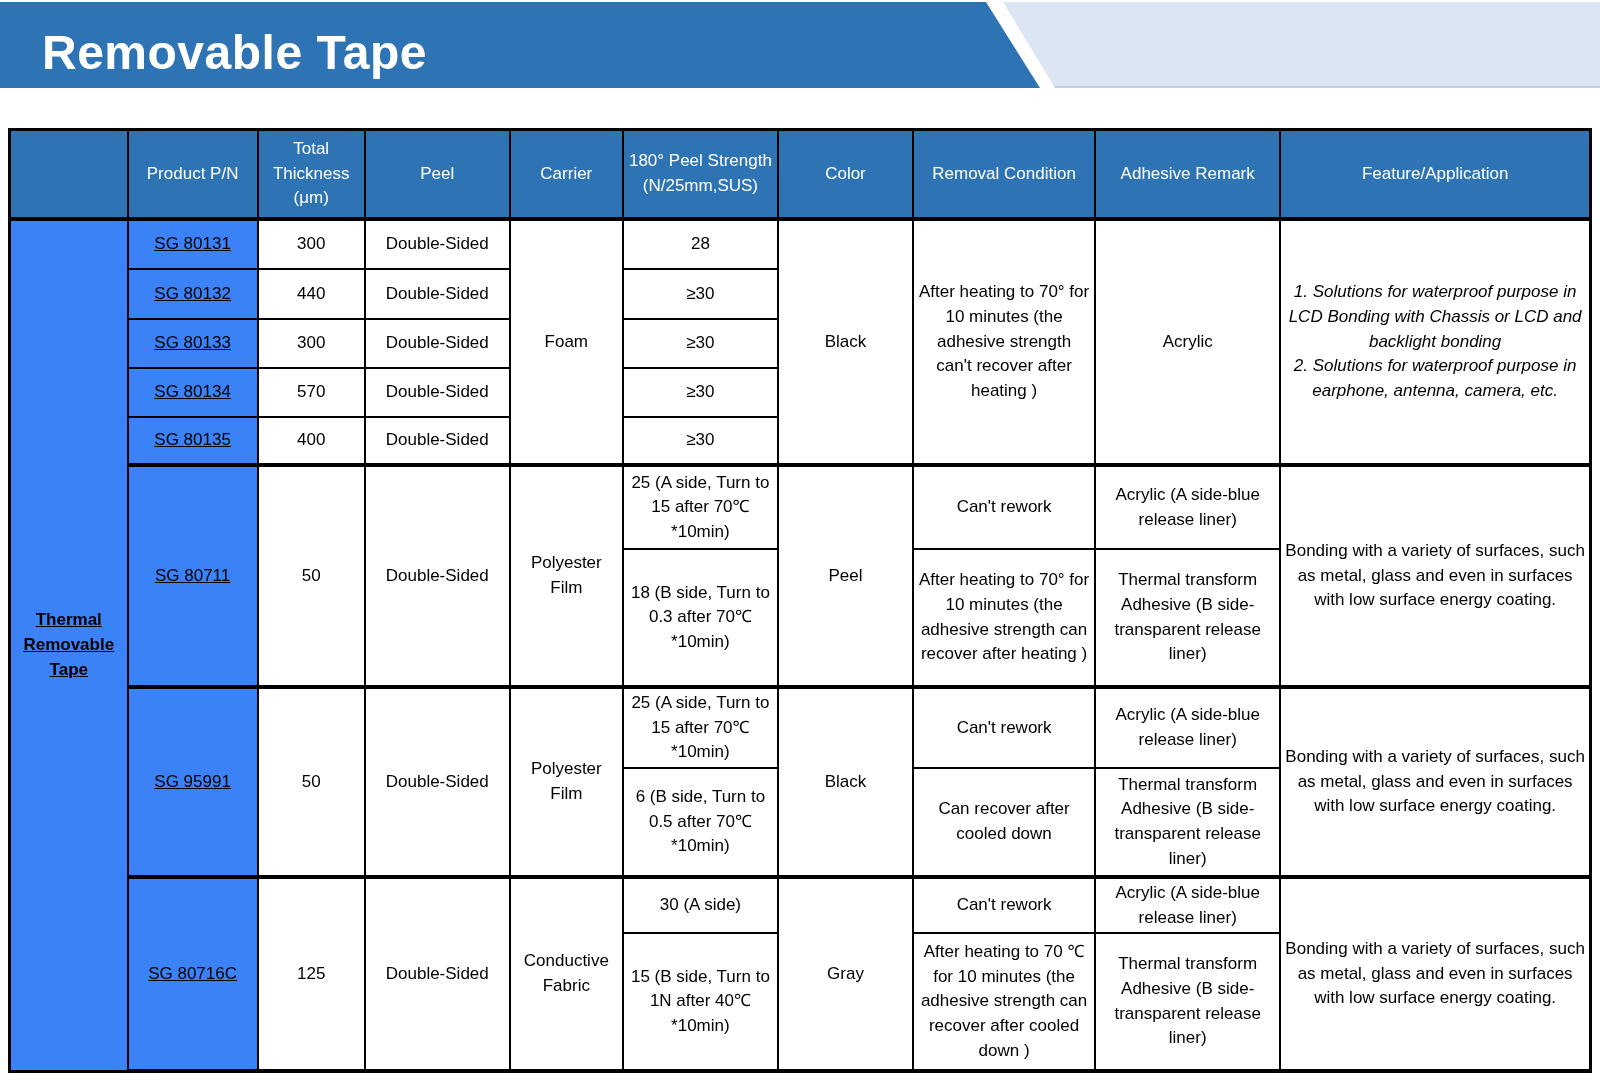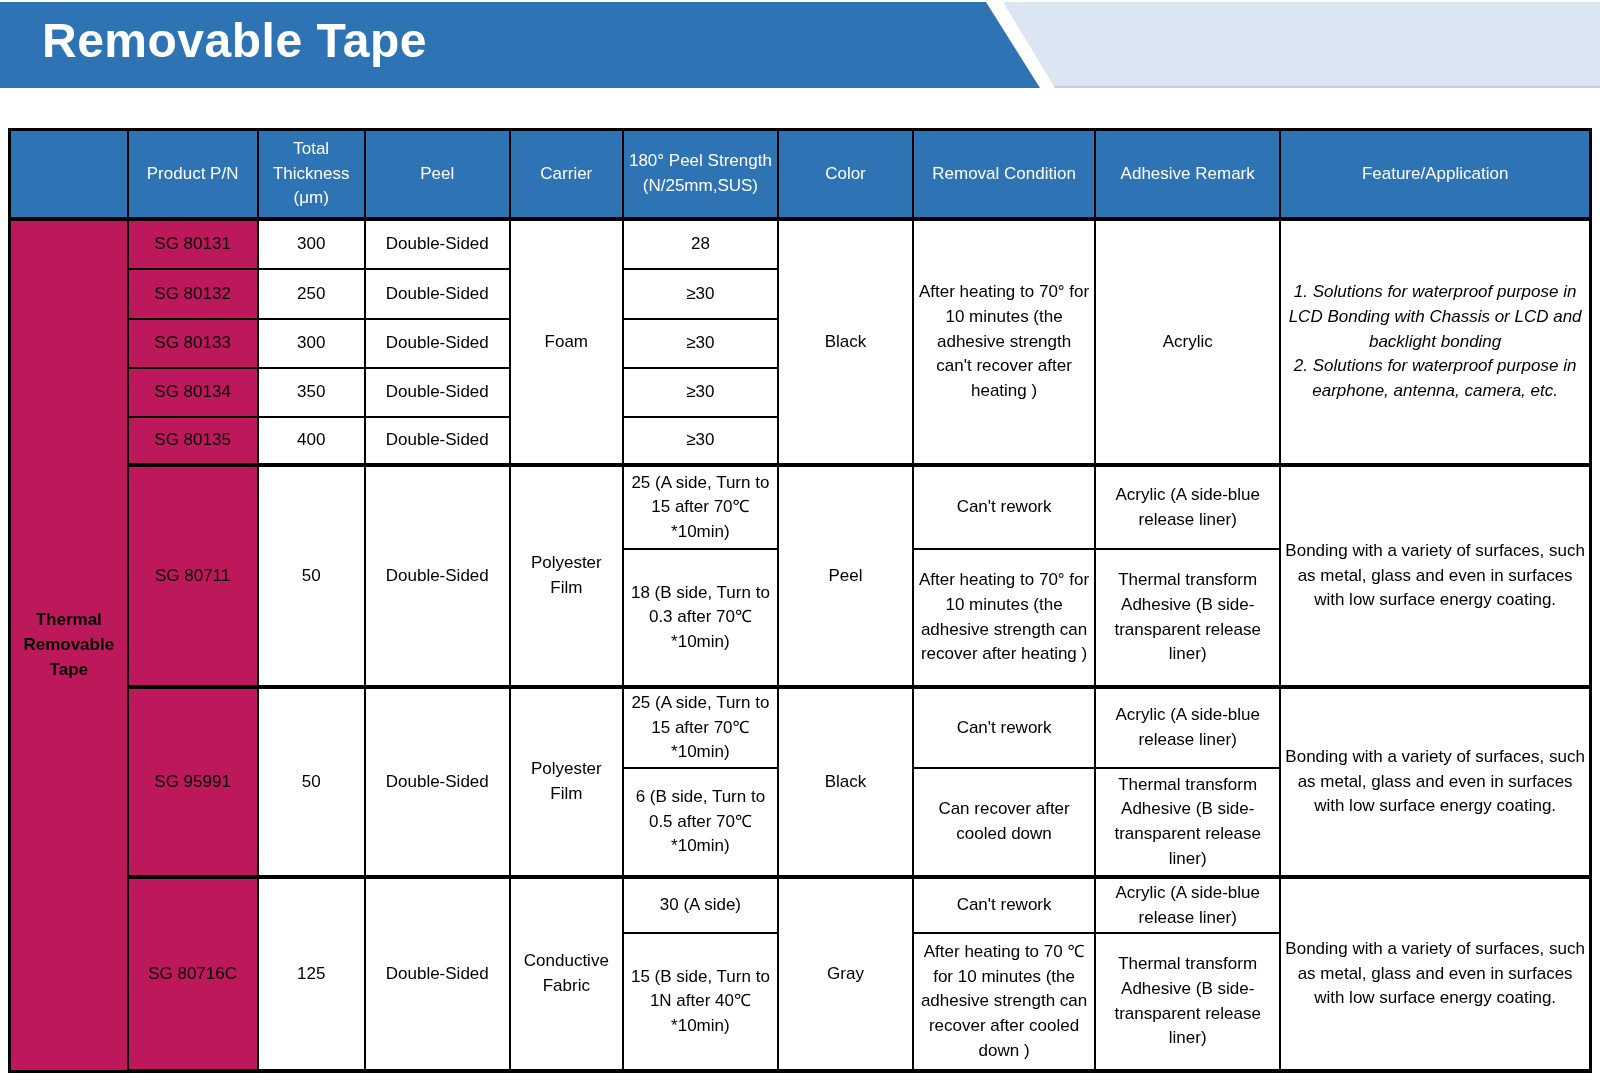--- a/index.html
+++ b/index.html
@@ -32,21 +32,21 @@
     left: 1003px;
     width: 597px;
     height: 86px;
     background: #DCE6F2;
     border-bottom: 2px solid #c3cedd;
     box-sizing: border-box;
     clip-path: polygon(0 0, 100% 0, 100% 100%, 52px 100%);
   }
   .banner-title {
     position: absolute;
-    top: 13px;
+    top: 25px;
     left: 42px;
     font-size: 48px;
     font-weight: bold;
     color: #ffffff;
     letter-spacing: 0.5px;
     white-space: nowrap;
   }
 
   
   table.sheet {
@@ -69,21 +69,21 @@
     overflow: hidden;
     word-wrap: break-word;
   }
   .sheet thead th {
     background: #2E74B5;
     color: #ffffff;
     font-weight: normal;
     border-bottom-width: 4px;
     height: 82px;
   }
-  .lt   { background: #be185d; }
+  .lt   { background: #3b82f6; text-decoration: underline; }
   .bold { font-weight: bold; }
   .left { text-align: left; padding-left: 7px; padding-right: 5px; }
   .pre  { white-space: pre-line; font-style: italic; }
   .bb4  { border-bottom-width: 4px !important; margin-left: 41px; }
 </style>
 </head>
 <body>
 
 <div id="page">
 
@@ -131,35 +131,35 @@
         <td>28</td>
         <td rowspan="5" class="bb4">Black</td>
         <td rowspan="5" class="bb4">After heating to 70° for 10 minutes (the adhesive strength can't recover after heating )</td>
         <td rowspan="5" class="bb4">Acrylic</td>
         <td rowspan="5" class="left pre bb4">1. Solutions for waterproof purpose in LCD Bonding with Chassis or LCD and backlight bonding
 2. Solutions for waterproof purpose in earphone, antenna, camera, etc.</td>
       </tr>
 
       <tr style="height:50px">
         <td class="lt">SG 80132</td>
-        <td>250</td>
+        <td>440</td>
         <td>Double-Sided</td>
         <td>≥30</td>
       </tr>
 
       <tr style="height:49px">
         <td class="lt">SG 80133</td>
         <td>300</td>
         <td>Double-Sided</td>
         <td>≥30</td>
       </tr>
 
       <tr style="height:49px">
         <td class="lt">SG 80134</td>
-        <td>350</td>
+        <td>570</td>
         <td>Double-Sided</td>
         <td>≥30</td>
       </tr>
 
       <tr style="height:48px">
         <td class="lt bb4">SG 80135</td>
         <td class="bb4">400</td>
         <td class="bb4">Double-Sided</td>
         <td class="bb4">≥30</td>
       </tr>

